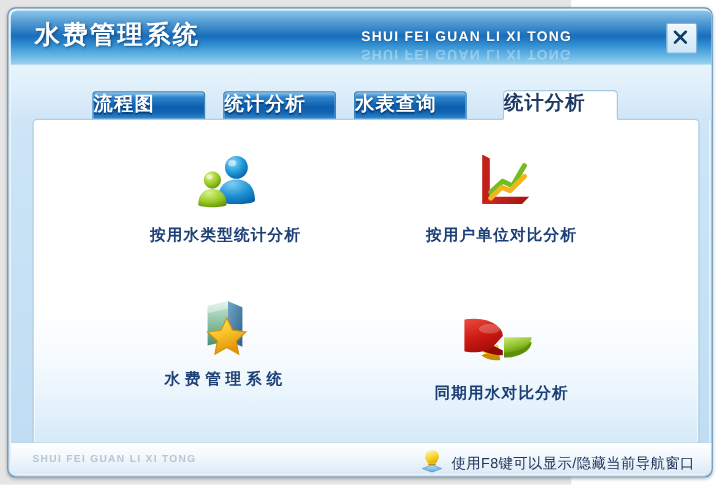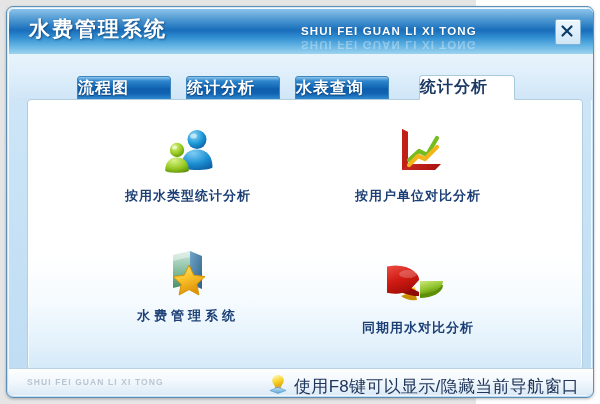--- a/index.html
+++ b/index.html
@@ -206,21 +206,21 @@
     color: #b9c6d2;
   }
   .status-right {
     position: absolute;
     right: 14px; top: 5px;
     display: flex;
     align-items: center;
     gap: 5px;
   }
   .status-text {
-    font-size: 17px;
+    font-size: 12px;
     color: #20355a;
     letter-spacing: .3px;
   }
 </style>
 </head>
 <body>
 
 <div id="app">
 
   <div class="window">

